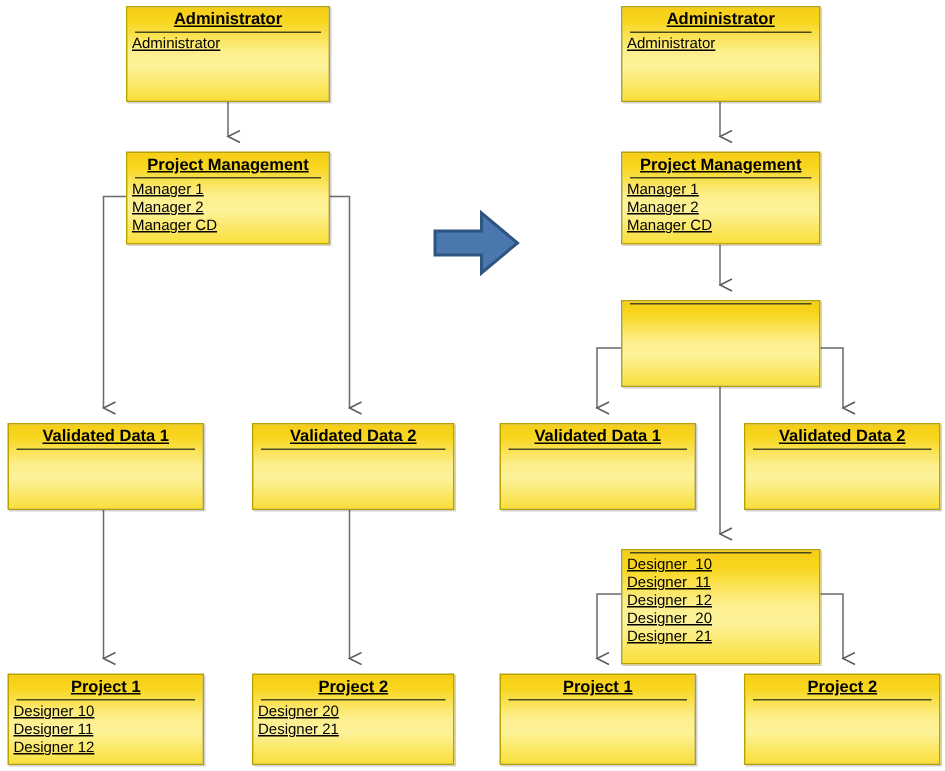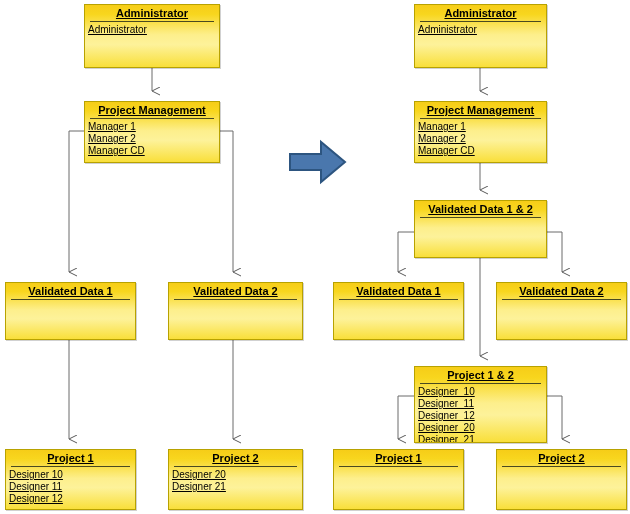--- a/index.html
+++ b/index.html
@@ -172,36 +172,34 @@
       <div class="uml-box" style="left: 414px; top: 101px; width: 133px; height: 62px;">
         <div class="uml-title">Project Management</div>
         <div class="uml-rule"></div>
         <div class="uml-body">
           <div class="uml-item">Manager 1</div>
           <div class="uml-item">Manager 2</div>
           <div class="uml-item">Manager CD</div>
         </div>
       </div>
       <div class="uml-box" style="left: 414px; top: 200px; width: 133px; height: 58px;">
-        <div class="uml-title">Validated Data 1 &amp; 2</div>
         <div class="uml-rule"></div>
         <div class="uml-body"></div>
       </div>
       <div class="uml-box" style="left: 333px; top: 282px; width: 131px; height: 58px;">
         <div class="uml-title">Validated Data 1</div>
         <div class="uml-rule"></div>
         <div class="uml-body"></div>
       </div>
       <div class="uml-box" style="left: 496px; top: 282px; width: 131px; height: 58px;">
         <div class="uml-title">Validated Data 2</div>
         <div class="uml-rule"></div>
         <div class="uml-body"></div>
       </div>
       <div class="uml-box" style="left: 414px; top: 366px; width: 133px; height: 77px;">
-        <div class="uml-title">Project 1 &amp; 2</div>
         <div class="uml-rule"></div>
         <div class="uml-body">
           <div class="uml-item">Designer  10</div>
           <div class="uml-item">Designer  11</div>
           <div class="uml-item">Designer  12</div>
           <div class="uml-item">Designer  20</div>
           <div class="uml-item">Designer  21</div>
         </div>
       </div>
       <div class="uml-box" style="left: 333px; top: 449px; width: 131px; height: 61px;">

